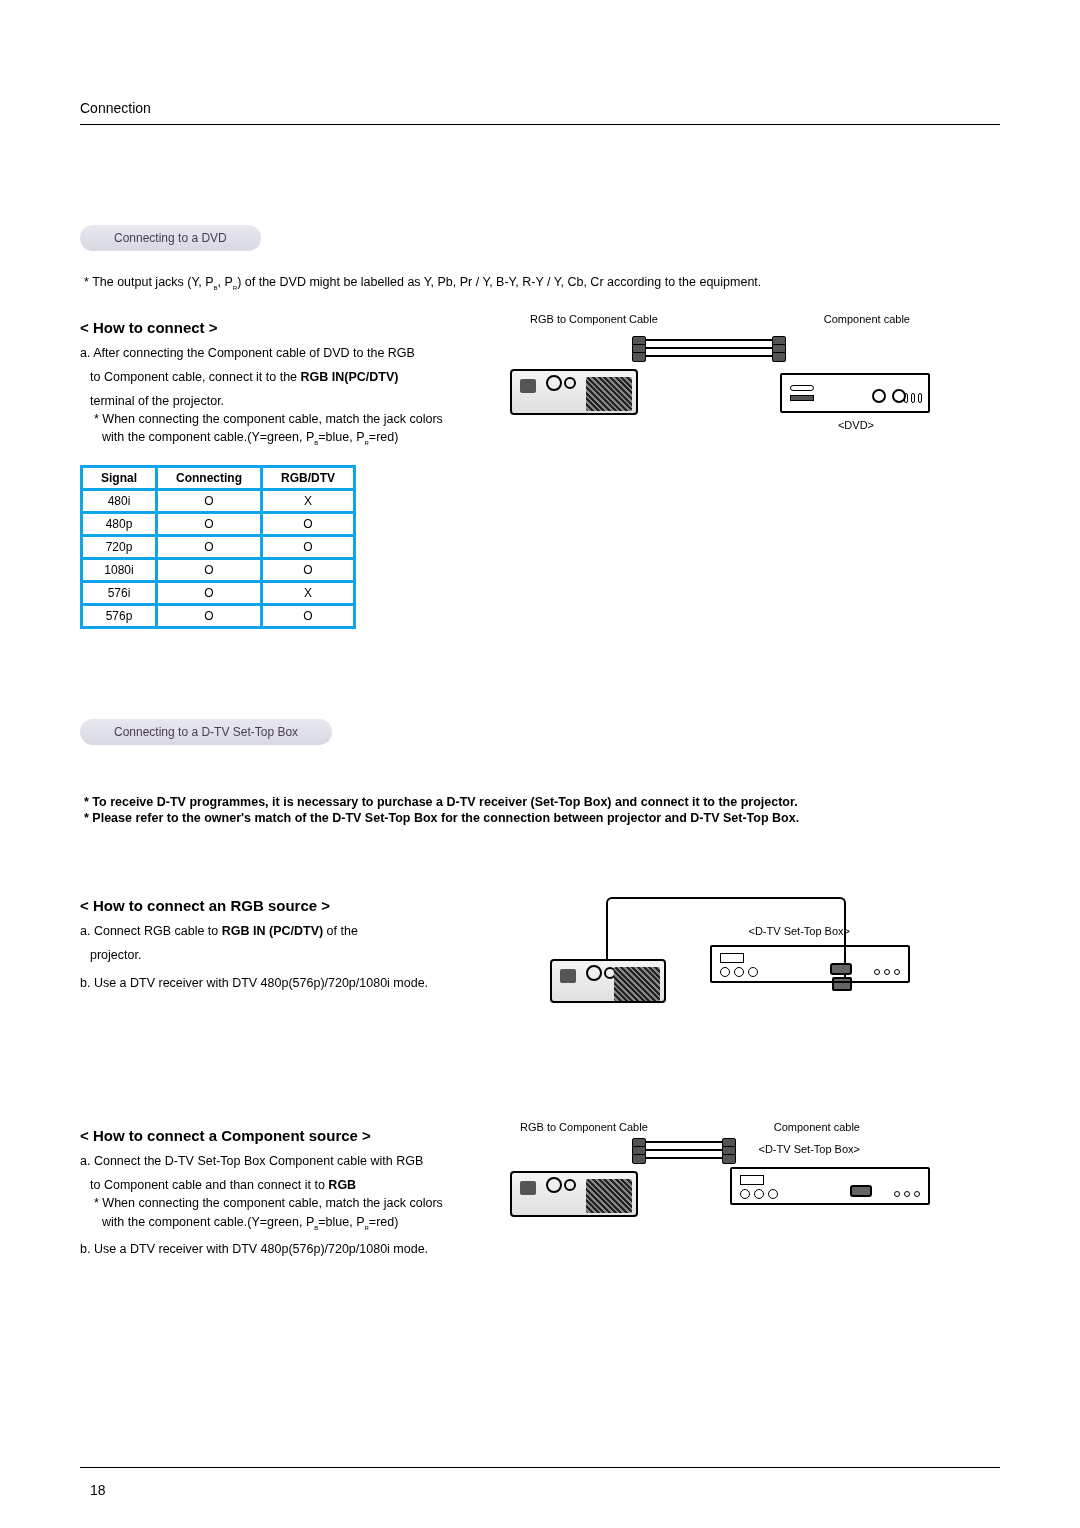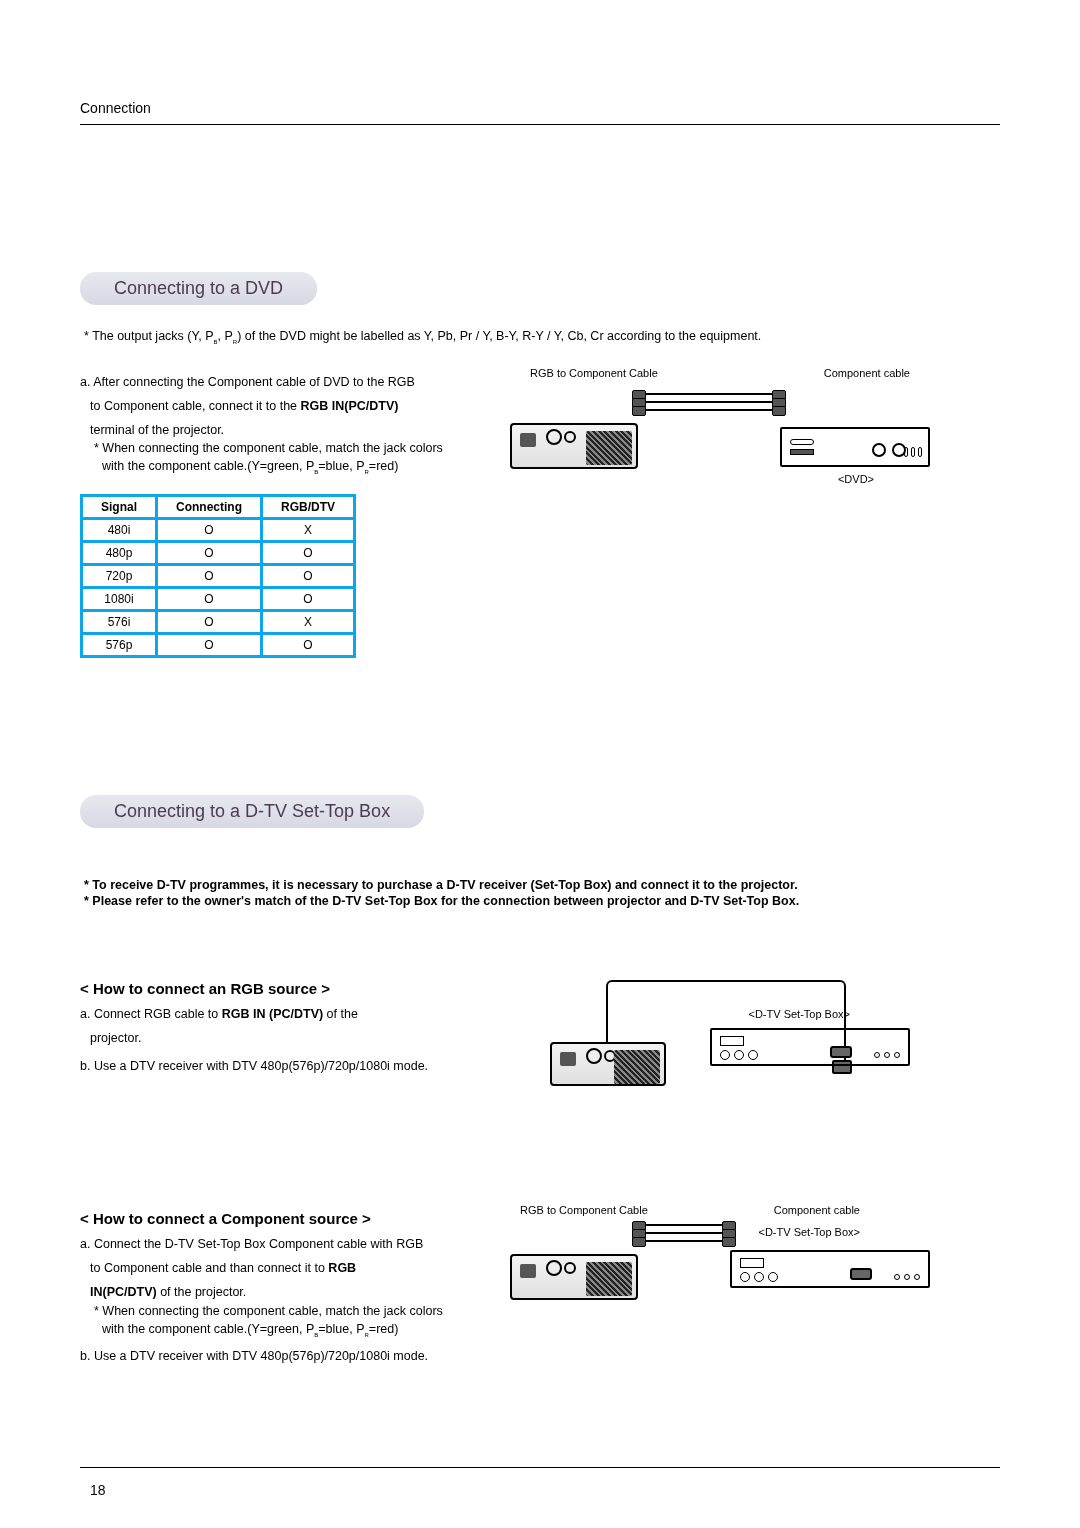--- a/index.html
+++ b/index.html
@@ -32,24 +32,23 @@
     font-size: 14px;
   }
   .header-label {
     font-size: 14px;
   }
   .section-pill {
     display: inline-block;
     background: linear-gradient(to bottom, #e8e8f0, #d8d8e4);
     border-radius: 16px;
     padding: 6px 34px;
-    font-size: 18px;
+    font-size: 12px;
     color: #4a3c50;
     margin-bottom: 24px;
-    margin-top: 47px;
   }
   .body-note {
     font-size: 12.5px;
     margin-bottom: 28px;
     margin-left: 4px;
   }
   .bold { font-weight: bold; }
   .subhead {
     font-weight: bold;
     font-size: 15px;
@@ -281,20 +280,21 @@
 
 <div class="section-pill">Connecting to a DVD</div>
 
 <div class="body-note">
   <span>*</span>
   <span>The output jacks (Y, P</span><span class="sub-small">B</span><span>, P</span><span class="sub-small">R</span><span>) of the DVD might be labelled as Y, Pb, Pr / Y, B-Y, R-Y / Y, Cb, Cr according to the equipment.</span>
 </div>
 
 <div class="row-flex">
   <div class="col-left">
+    <div class="subhead">&lt; How to connect &gt;</div>
     <div class="step-list">
       <div class="item">
         <div>a. After connecting the Component cable of DVD to the RGB</div>
         <div class="indent"><span>to Component cable, connect it to the </span><span class="bold">RGB IN(PC/DTV)</span></div>
         <div class="indent">terminal of the projector.</div>
         <div class="step-sub">* When connecting the component cable, match the jack colors</div>
         <div class="step-sub" style="margin-left:22px">
           <span>with the component cable.(Y=green, P</span><span class="sub-small">B</span><span>=blue, P</span><span class="sub-small">R</span><span>=red)</span>
         </div>
       </div>
@@ -429,21 +429,20 @@
 
 <div style="height:100px"></div>
 
 <div class="row-flex">
   <div class="col-left">
     <div class="subhead">&lt; How to connect a Component source &gt;</div>
     <div class="step-list">
       <div class="item">
         <div>a. Connect the D-TV Set-Top Box Component cable with RGB</div>
         <div class="indent"><span>to Component cable and than connect it to </span><span class="bold">RGB</span></div>
-        <div class="indent"><span class="bold">IN(PC/DTV)</span><span> of the projector.</span></div>
         <div class="step-sub">* When connecting the component cable, match the jack colors</div>
         <div class="step-sub" style="margin-left:22px">
           <span>with the component cable.(Y=green, P</span><span class="sub-small">B</span><span>=blue, P</span><span class="sub-small">R</span><span>=red)</span>
         </div>
       </div>
       <div class="item" style="margin-top:8px">b. Use a DTV receiver with DTV 480p(576p)/720p/1080i mode.</div>
     </div>
   </div>
   <div class="col-right">
     <div class="diagram" style="height:110px">

